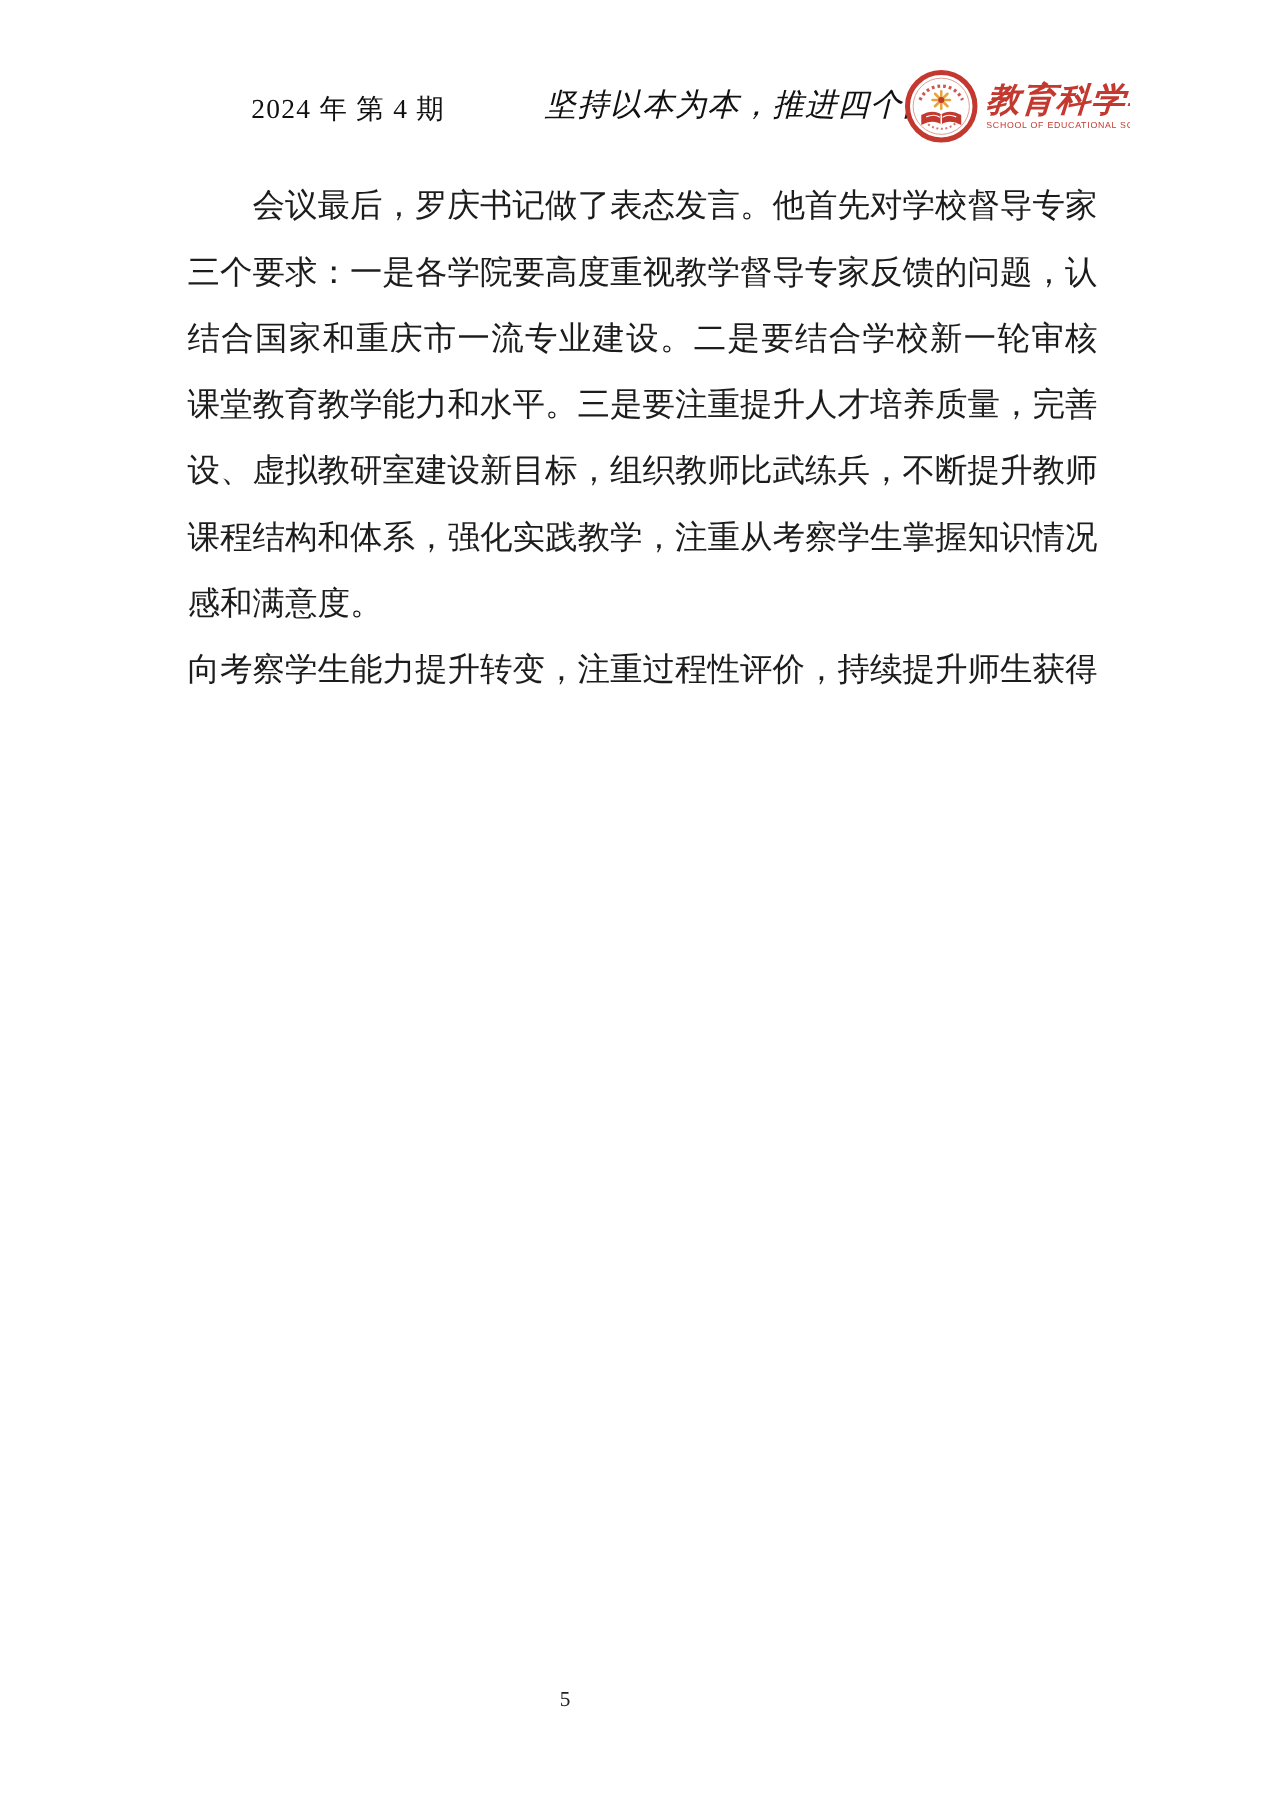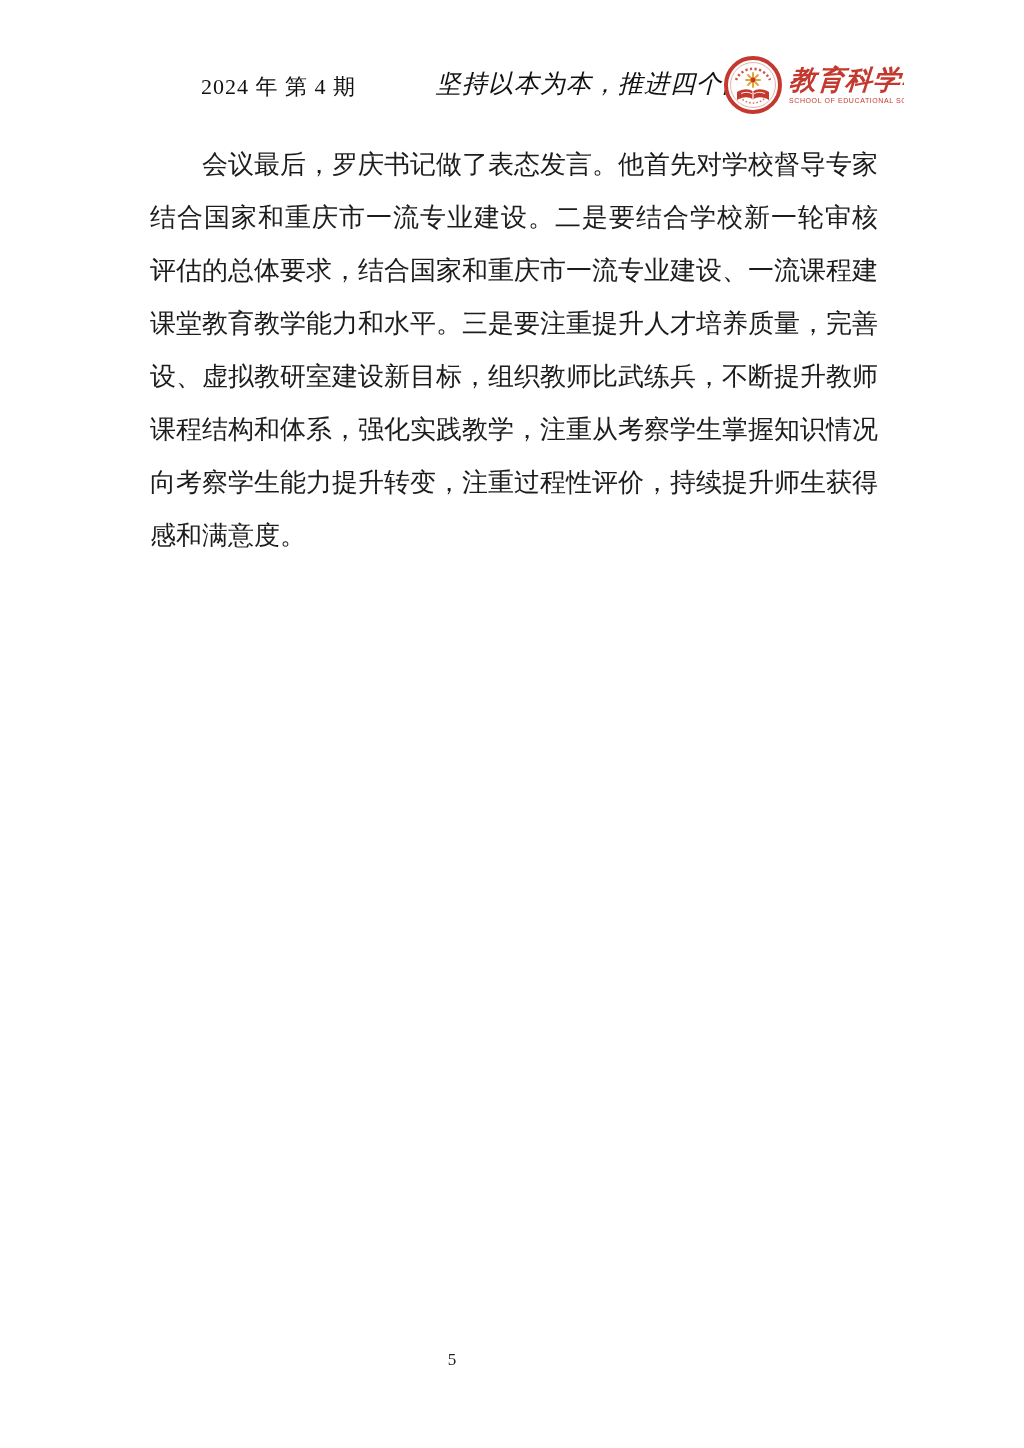--- a/index.html
+++ b/index.html
@@ -152,24 +152,24 @@
       </svg>
       <div class="logo-text">
         <div class="logo-cn" style="color:#c4392f;">教育科学学院</div>
         <div class="logo-en" style="color:#c4392f;">SCHOOL OF EDUCATIONAL SCIENCES</div>
       </div>
     </div>
   </div>
 
   <div class="body-text">
     <div class="line first">会议最后，罗庆书记做了表态发言。他首先对学校督导专家</div>
+    <div class="line">三个要求：一是各学院要高度重视教学督导专家反馈的问题，认</div>
     <div class="line">结合国家和重庆市一流专业建设。二是要结合学校新一轮审核</div>
-    <div class="line">评估的总体要求，结合国家和重庆市一流专业建设、一流课程建</div>
     <div class="line">课堂教育教学能力和水平。三是要注重提升人才培养质量，完善</div>
     <div class="line">设、虚拟教研室建设新目标，组织教师比武练兵，不断提升教师</div>
     <div class="line">课程结构和体系，强化实践教学，注重从考察学生掌握知识情况</div>
+    <div class="line last">感和满意度。</div>
     <div class="line">向考察学生能力提升转变，注重过程性评价，持续提升师生获得</div>
-    <div class="line last">感和满意度。</div>
   </div>
 
   <div class="page-number">5</div>
 
 </div>
 
 </body></html>

